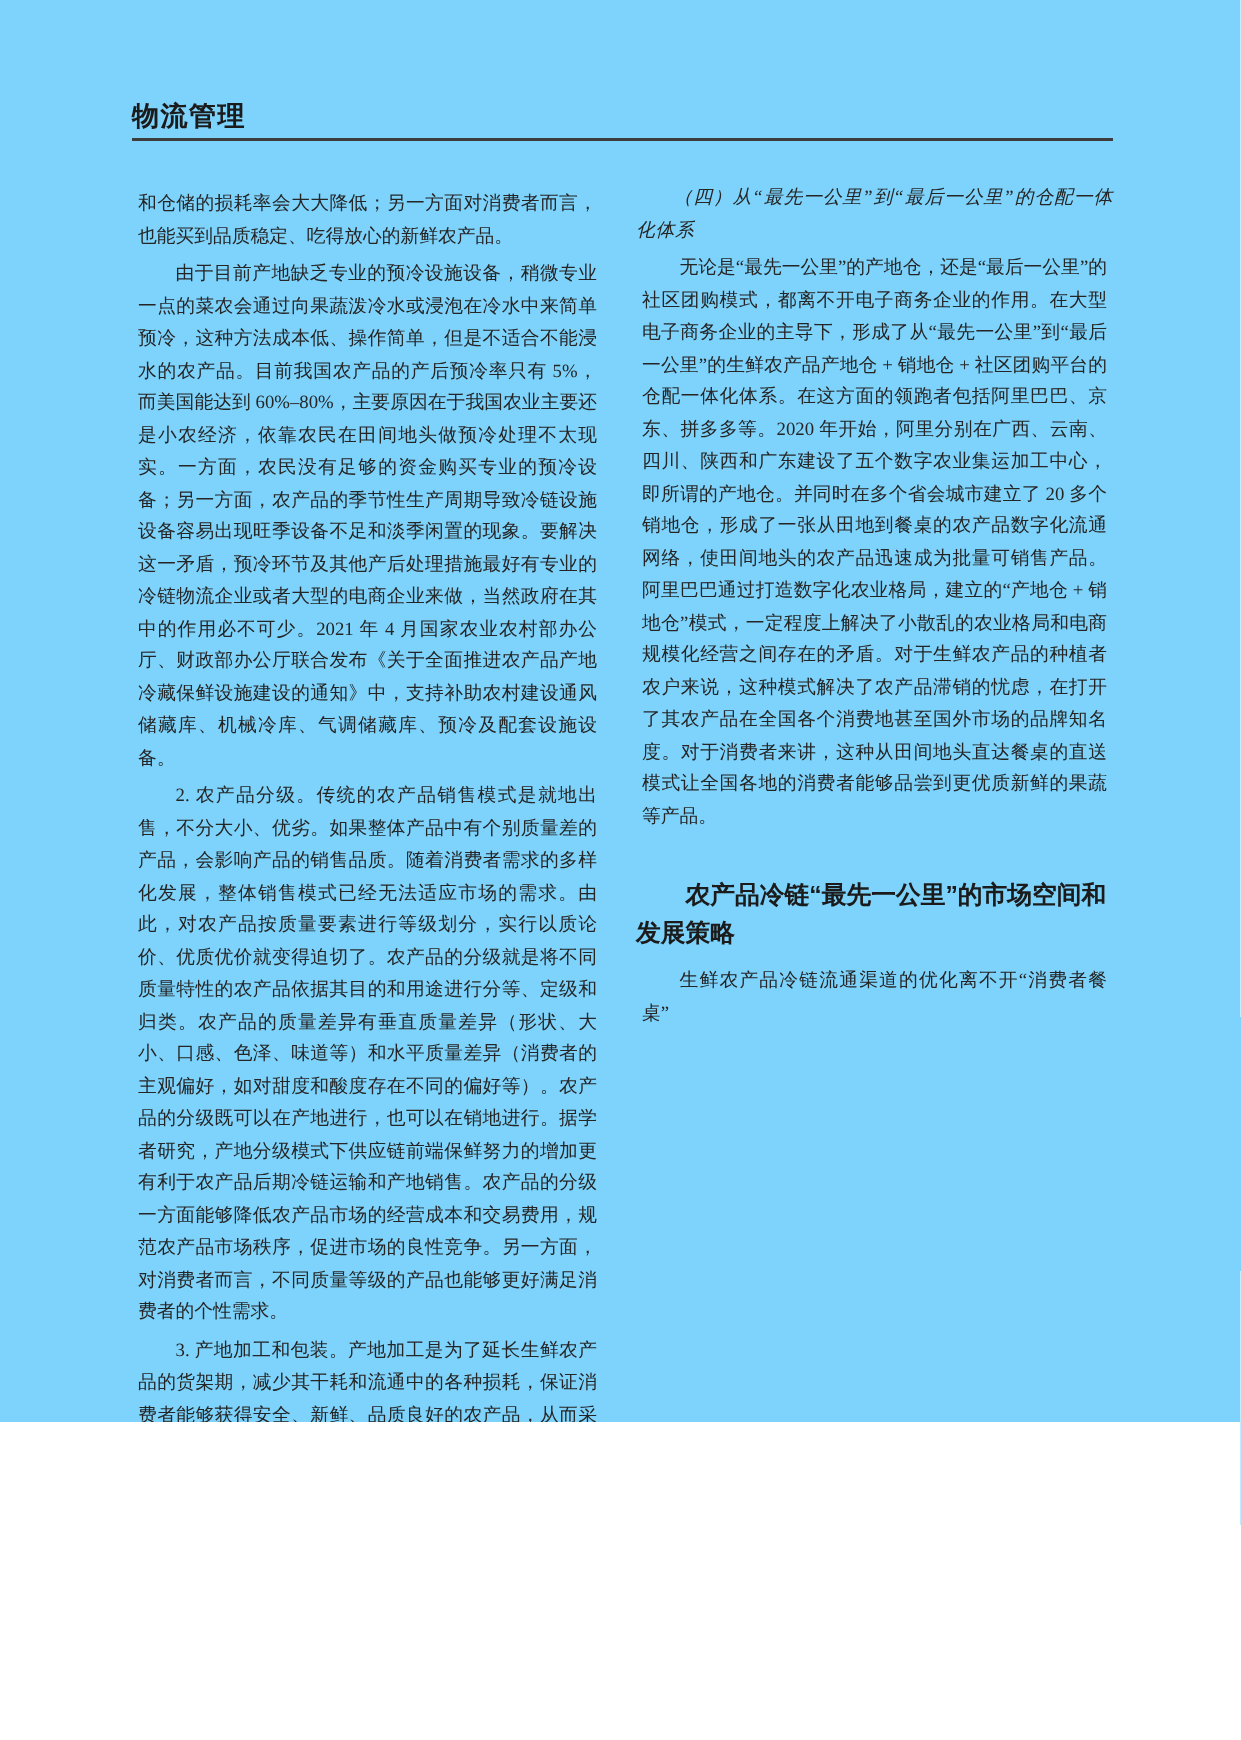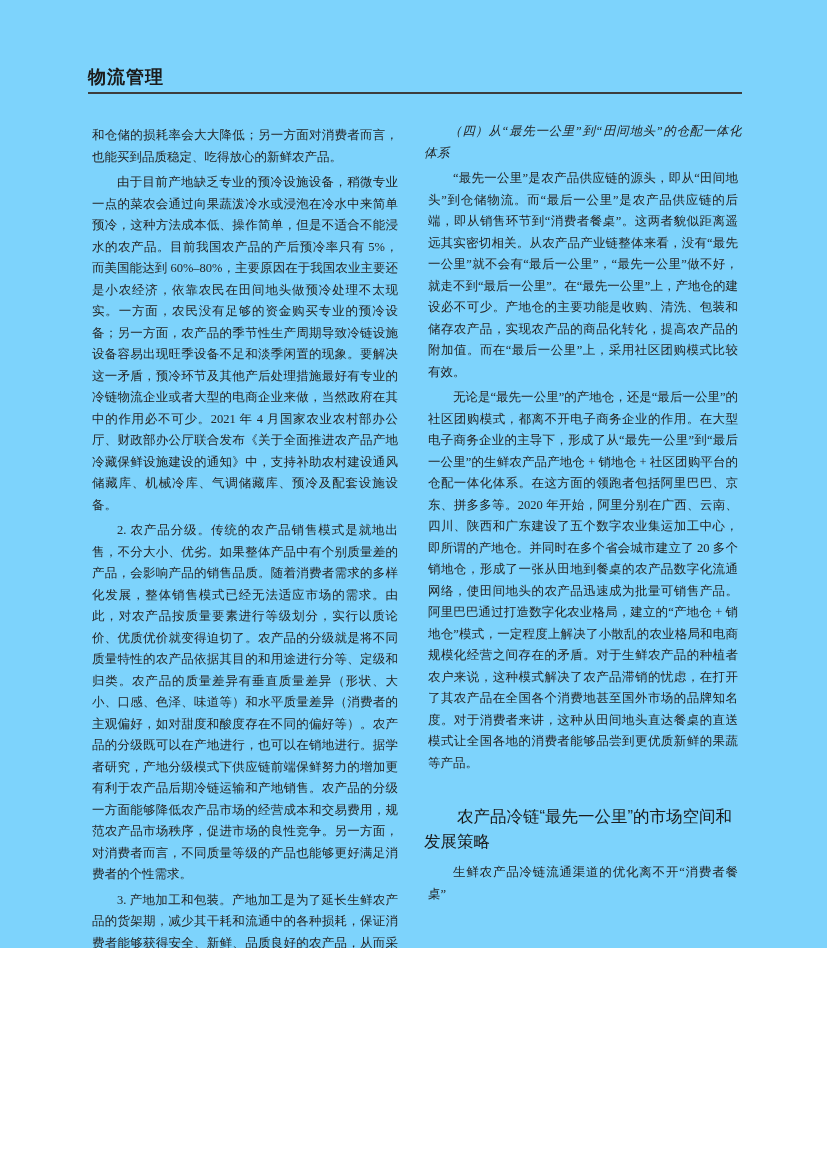--- a/index.html
+++ b/index.html
@@ -60,21 +60,21 @@
   p.para.flush { text-indent: 0; }
   p.subhead {
     margin: 0;
     text-indent: 2em;
     font-style: italic;
     letter-spacing: 0.5px;
   }
   h2.section-heading {
     margin: 30px 0 8px 0;
     font-family: "Liberation Sans", "DejaVu Sans", sans-serif;
-    font-weight: normal;
+    font-weight: bold;
     font-size: 16.5px;
     line-height: 25px;
     text-indent: 2em;
     text-align: left;
     color: #1b1b1b;
   }
   
   .footer {
     position: absolute;
     left: 88px;
@@ -114,22 +114,21 @@
   <div class="columns">
 
     <div class="col col-left">
       <p class="para flush">和仓储的损耗率会大大降低；另一方面对消费者而言，也能买到品质稳定、吃得放心的新鲜农产品。</p>
       <p class="para">由于目前产地缺乏专业的预冷设施设备，稍微专业一点的菜农会通过向果蔬泼冷水或浸泡在冷水中来简单预冷，这种方法成本低、操作简单，但是不适合不能浸水的农产品。目前我国农产品的产后预冷率只有 5%，而美国能达到 60%–80%，主要原因在于我国农业主要还是小农经济，依靠农民在田间地头做预冷处理不太现实。一方面，农民没有足够的资金购买专业的预冷设备；另一方面，农产品的季节性生产周期导致冷链设施设备容易出现旺季设备不足和淡季闲置的现象。要解决这一矛盾，预冷环节及其他产后处理措施最好有专业的冷链物流企业或者大型的电商企业来做，当然政府在其中的作用必不可少。2021 年 4 月国家农业农村部办公厅、财政部办公厅联合发布《关于全面推进农产品产地冷藏保鲜设施建设的通知》中，支持补助农村建设通风储藏库、机械冷库、气调储藏库、预冷及配套设施设备。</p>
       <p class="para">2. 农产品分级。传统的农产品销售模式是就地出售，不分大小、优劣。如果整体产品中有个别质量差的产品，会影响产品的销售品质。随着消费者需求的多样化发展，整体销售模式已经无法适应市场的需求。由此，对农产品按质量要素进行等级划分，实行以质论价、优质优价就变得迫切了。农产品的分级就是将不同质量特性的农产品依据其目的和用途进行分等、定级和归类。农产品的质量差异有垂直质量差异（形状、大小、口感、色泽、味道等）和水平质量差异（消费者的主观偏好，如对甜度和酸度存在不同的偏好等）。农产品的分级既可以在产地进行，也可以在销地进行。据学者研究，产地分级模式下供应链前端保鲜努力的增加更有利于农产品后期冷链运输和产地销售。农产品的分级一方面能够降低农产品市场的经营成本和交易费用，规范农产品市场秩序，促进市场的良性竞争。另一方面，对消费者而言，不同质量等级的产品也能够更好满足消费者的个性需求。</p>
       <p class="para">3. 产地加工和包装。产地加工是为了延长生鲜农产品的货架期，减少其干耗和流通中的各种损耗，保证消费者能够获得安全、新鲜、品质良好的农产品，从而采收后在产地对其进行加工处理。从 2012 年开始，当时的国家农</p>
     </div>
 
     <div class="col col-right">
-      <p class="subhead">（四）从“最先一公里”到“田间地头”的仓配一体化体系</p>
-      <p class="para">“最先一公里”是农产品供应链的源头，即从“田间地头”到仓储物流。而“最后一公里”是农产品供应链的后端，即从销售环节到“消费者餐桌”。这两者貌似距离遥远其实密切相关。从农产品产业链整体来看，没有“最先一公里”就不会有“最后一公里”，“最先一公里”做不好，就走不到“最后一公里”。在“最先一公里”上，产地仓的建设必不可少。产地仓的主要功能是收购、清洗、包装和储存农产品，实现农产品的商品化转化，提高农产品的附加值。而在“最后一公里”上，采用社区团购模式比较有效。</p>
+      <p class="subhead">（四）从“最先一公里”到“最后一公里”的仓配一体化体系</p>
       <p class="para">无论是“最先一公里”的产地仓，还是“最后一公里”的社区团购模式，都离不开电子商务企业的作用。在大型电子商务企业的主导下，形成了从“最先一公里”到“最后一公里”的生鲜农产品产地仓 + 销地仓 + 社区团购平台的仓配一体化体系。在这方面的领跑者包括阿里巴巴、京东、拼多多等。2020 年开始，阿里分别在广西、云南、四川、陕西和广东建设了五个数字农业集运加工中心，即所谓的产地仓。并同时在多个省会城市建立了 20 多个销地仓，形成了一张从田地到餐桌的农产品数字化流通网络，使田间地头的农产品迅速成为批量可销售产品。阿里巴巴通过打造数字化农业格局，建立的“产地仓 + 销地仓”模式，一定程度上解决了小散乱的农业格局和电商规模化经营之间存在的矛盾。对于生鲜农产品的种植者农户来说，这种模式解决了农产品滞销的忧虑，在打开了其农产品在全国各个消费地甚至国外市场的品牌知名度。对于消费者来讲，这种从田间地头直达餐桌的直送模式让全国各地的消费者能够品尝到更优质新鲜的果蔬等产品。</p>
       <h2 class="section-heading">农产品冷链“最先一公里”的市场空间和发展策略</h2>
       <p class="para">生鲜农产品冷链流通渠道的优化离不开“消费者餐桌”</p>
     </div>
 
   </div>
 
 
 </div>
 

